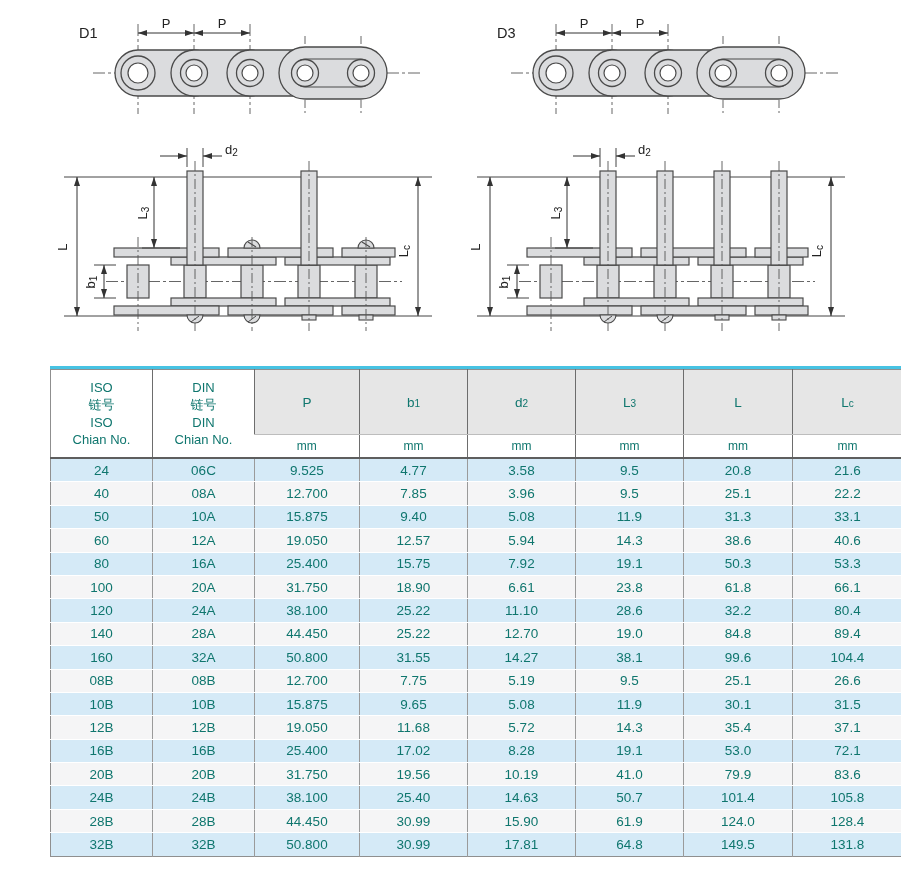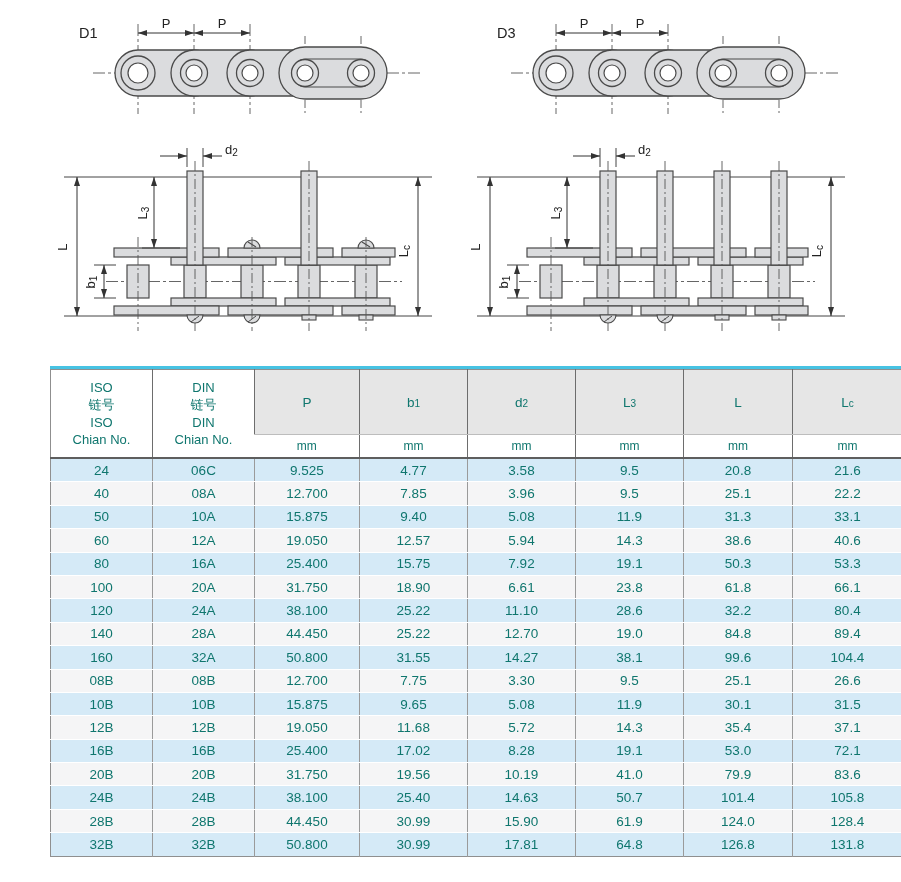--- a/index.html
+++ b/index.html
@@ -313,21 +313,21 @@
             <td>14.27</td>
             <td>38.1</td>
             <td>99.6</td>
             <td>104.4</td>
           </tr>
           <tr class="row-light">
             <td>08B</td>
             <td>08B</td>
             <td>12.700</td>
             <td>7.75</td>
-            <td>3.30</td>
+            <td>5.19</td>
             <td>9.5</td>
             <td>25.1</td>
             <td>26.6</td>
           </tr>
           <tr class="row-blue">
             <td>10B</td>
             <td>10B</td>
             <td>15.875</td>
             <td>9.65</td>
             <td>5.08</td>
@@ -385,19 +385,19 @@
             <td>124.0</td>
             <td>128.4</td>
           </tr>
           <tr class="row-blue">
             <td>32B</td>
             <td>32B</td>
             <td>50.800</td>
             <td>30.99</td>
             <td>17.81</td>
             <td>64.8</td>
-            <td>126.8</td>
+            <td>149.5</td>
             <td>131.8</td>
           </tr>
         </tbody>
     </table>
   </div>
 </div>
 
 </body></html>

